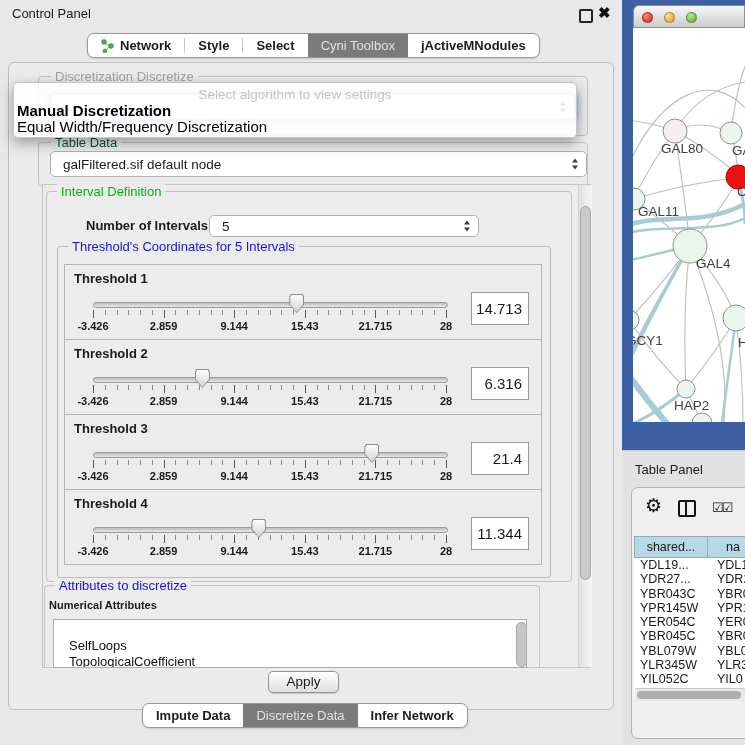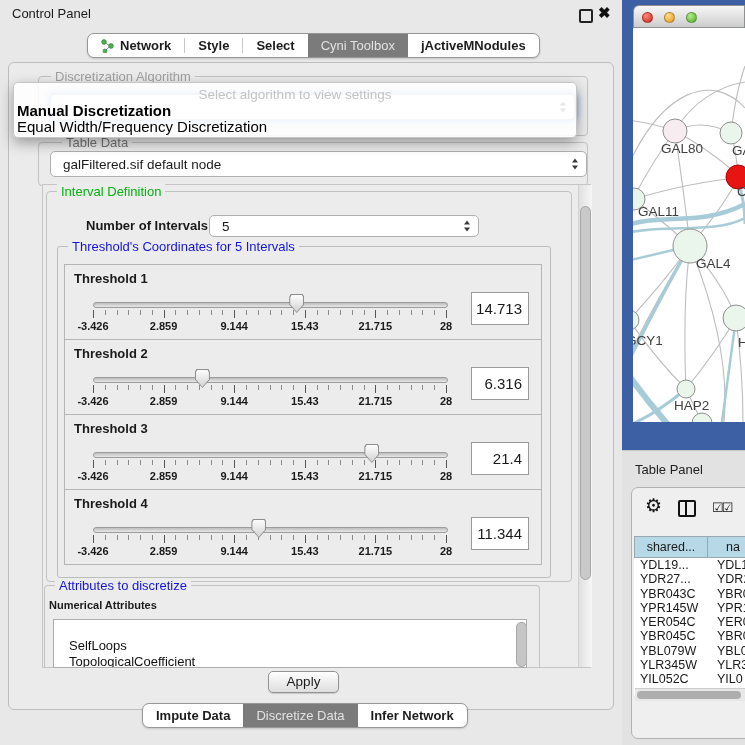--- a/index.html
+++ b/index.html
@@ -34,21 +34,21 @@
               box-shadow:0 0 6px 2px rgba(85,150,240,.8);}
   
   #algo-popup{left:13px;top:82px;width:562px;height:54px;background:rgba(255,255,255,.88);
               border:1px solid #c5c5c5;border-radius:5px;z-index:7;
               box-shadow:0 5px 14px rgba(0,0,0,.35);}
   #algo-popup .hint{position:absolute;left:0;right:0;top:4px;text-align:center;
                     color:#c3c3c3;font-size:13.5px;}
   .popup-item{position:absolute;left:3px;font-size:15px;color:#000;white-space:nowrap;}
   
   #tabledata-group{left:38px;top:142px;width:548px;height:42px;}
-  #tabledata-group .gtitle{left:12px;color:#737373;margin-left:11px;}
+  #tabledata-group .gtitle{left:12px;color:#14532d;}
   .combo{background:#fff;border:1px solid #b0b0b0;border-radius:5px;font-size:13.5px;
          display:flex;align-items:center;padding-left:12px;box-sizing:border-box;}
   #tabledata-combo{left:50px;top:151px;width:537px;height:26px;}
   .spin{position:absolute;right:8px;top:50%;transform:translateY(-50%);
         display:flex;flex-direction:column;align-items:center;}
   .spin i{display:block;width:0;height:0;border-left:3.5px solid transparent;
           border-right:3.5px solid transparent;}
   .spin .u{border-bottom:4px solid #3a3a3a;margin-bottom:3px;}
   .spin .d{border-top:4px solid #3a3a3a;}
   
@@ -164,21 +164,21 @@
         <span>Cyni Toolbox</span>
       </div>
     <div class="tab">
         <span>jActiveMNodules</span>
       </div>
   </div>
 
   <div class="abs" id="main-panel"></div>
 
   <div class="abs groupbox" id="algo-group">
-    <span class="gtitle">Discretization Algorithm</span>
+    <span class="gtitle">Discretization Discretize</span>
   </div>
   <div class="abs" id="algo-combo">
     <span class="spin">
         <i class="u"></i>
         <i class="d"></i>
       </span>
   </div>
 
   <div class="abs" id="algo-popup">
     <div class="hint">Select algorithm to view settings</div>

